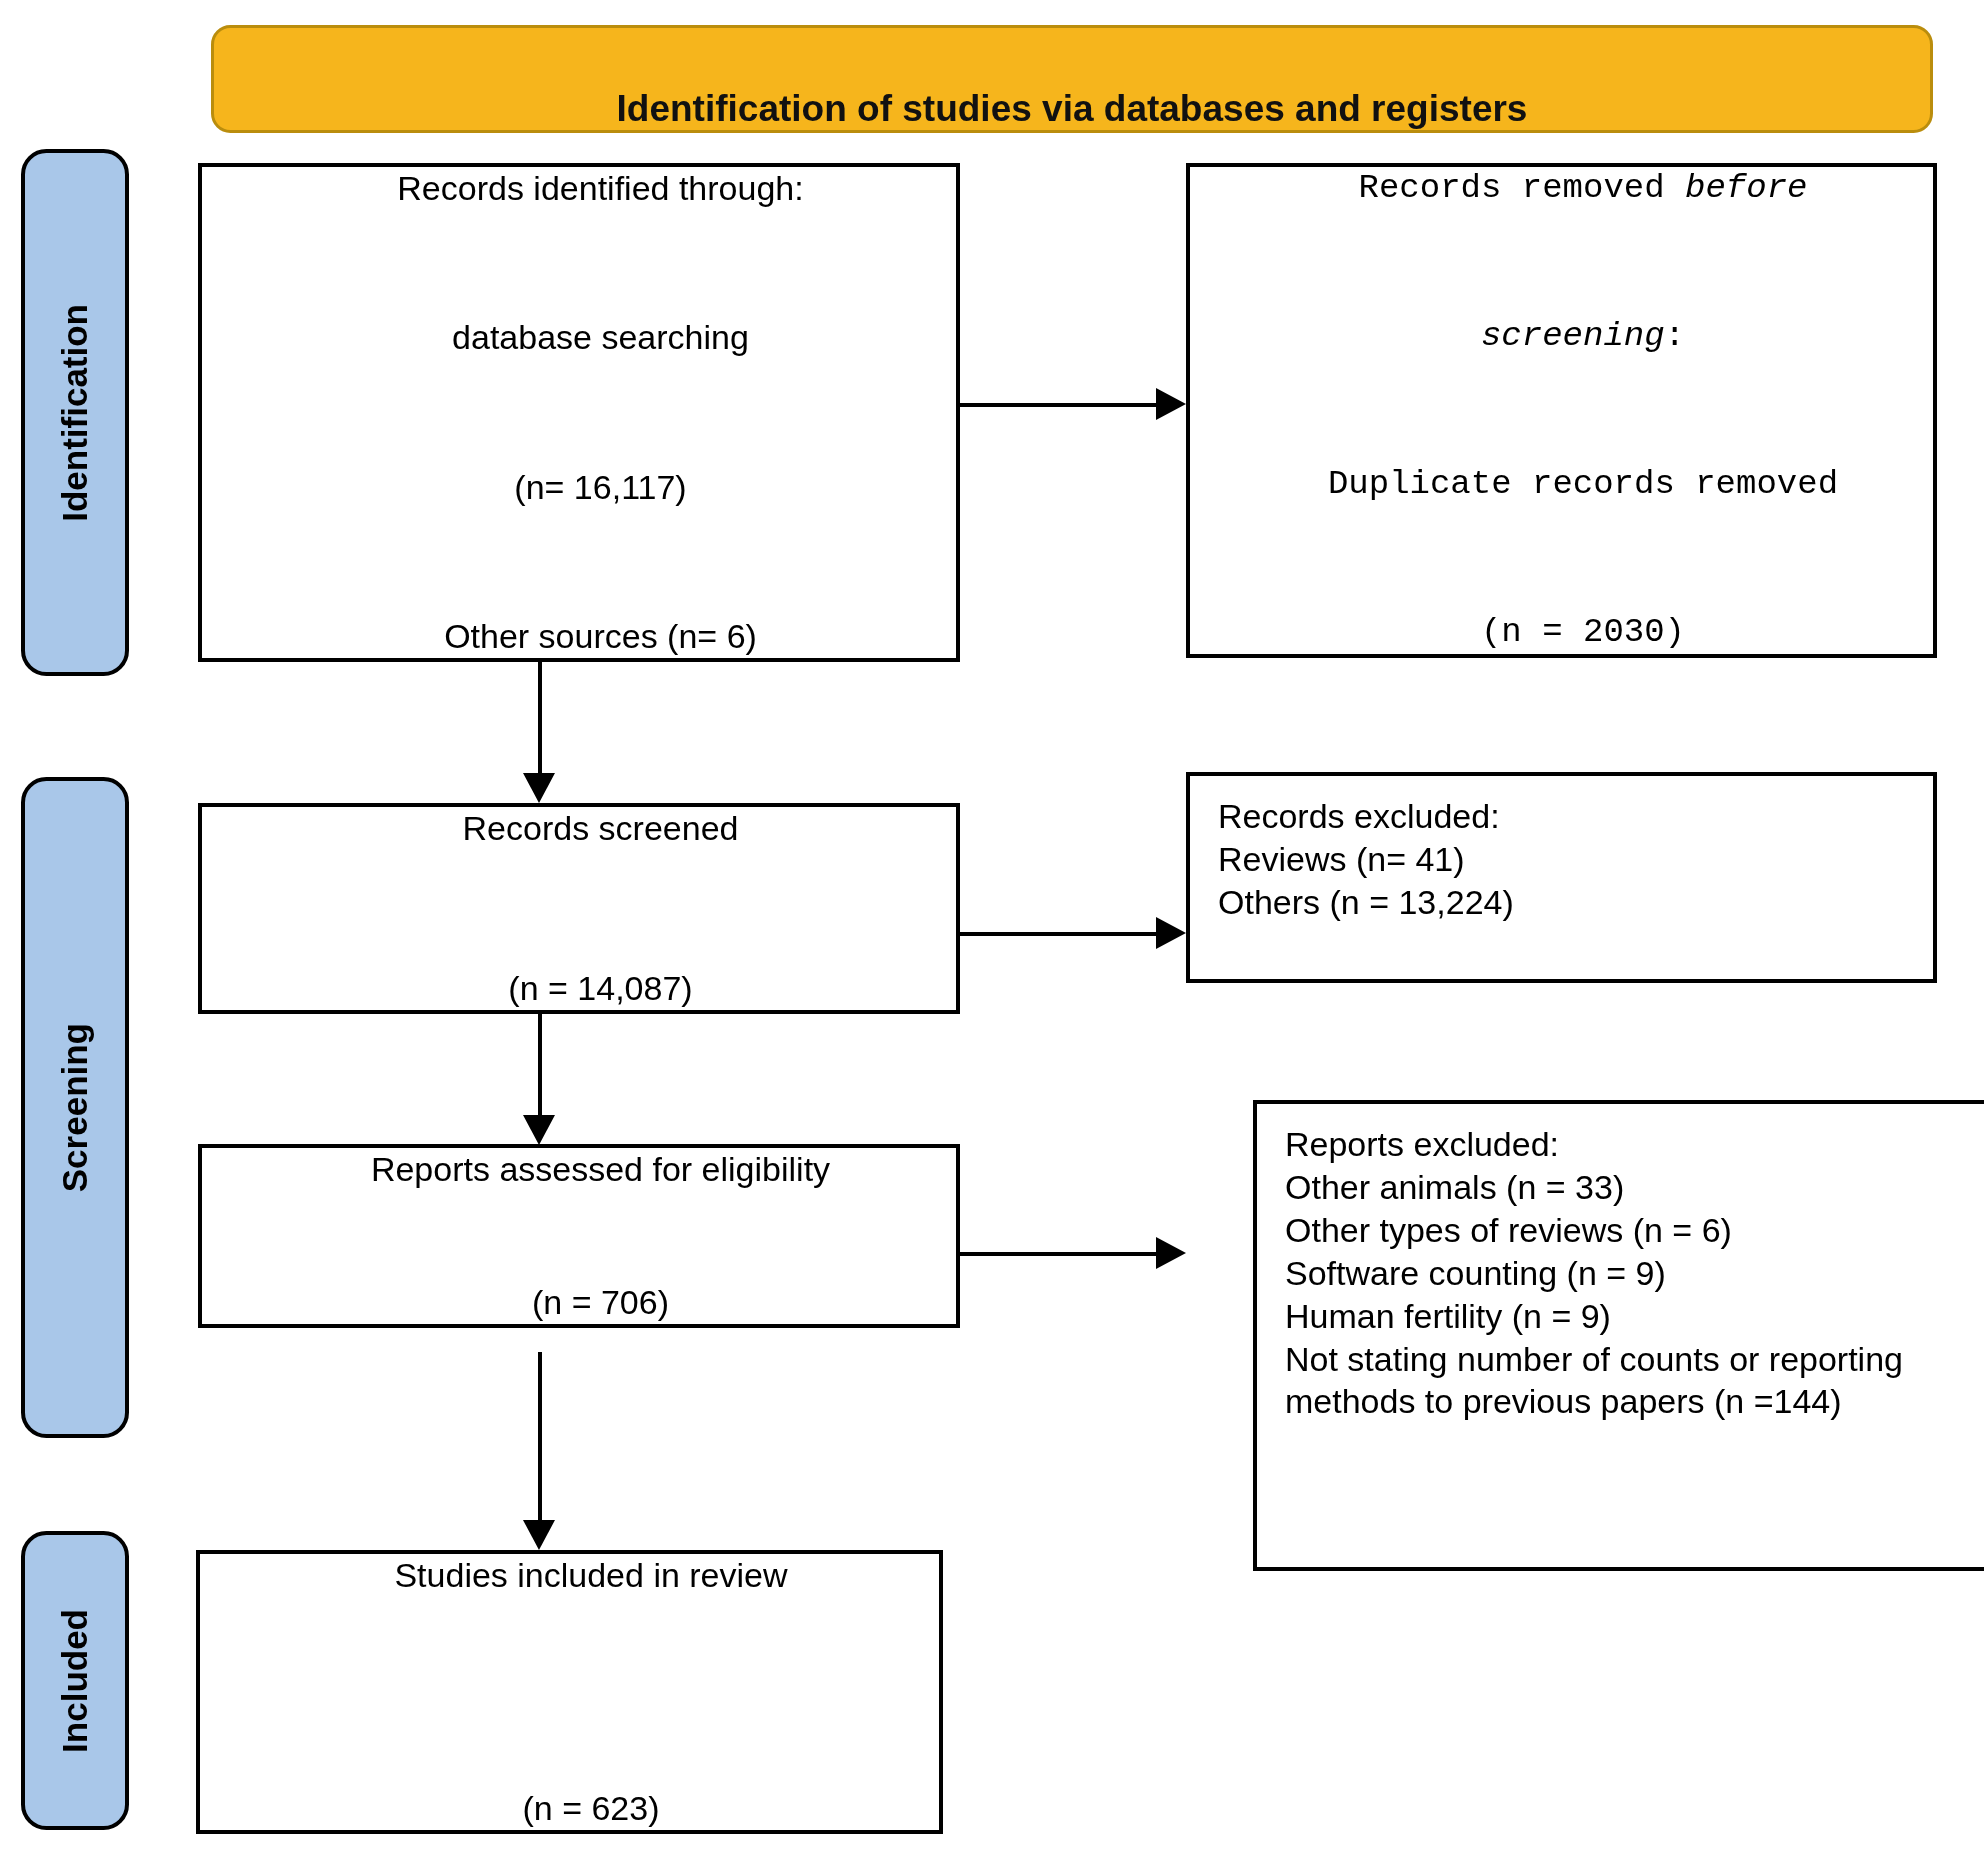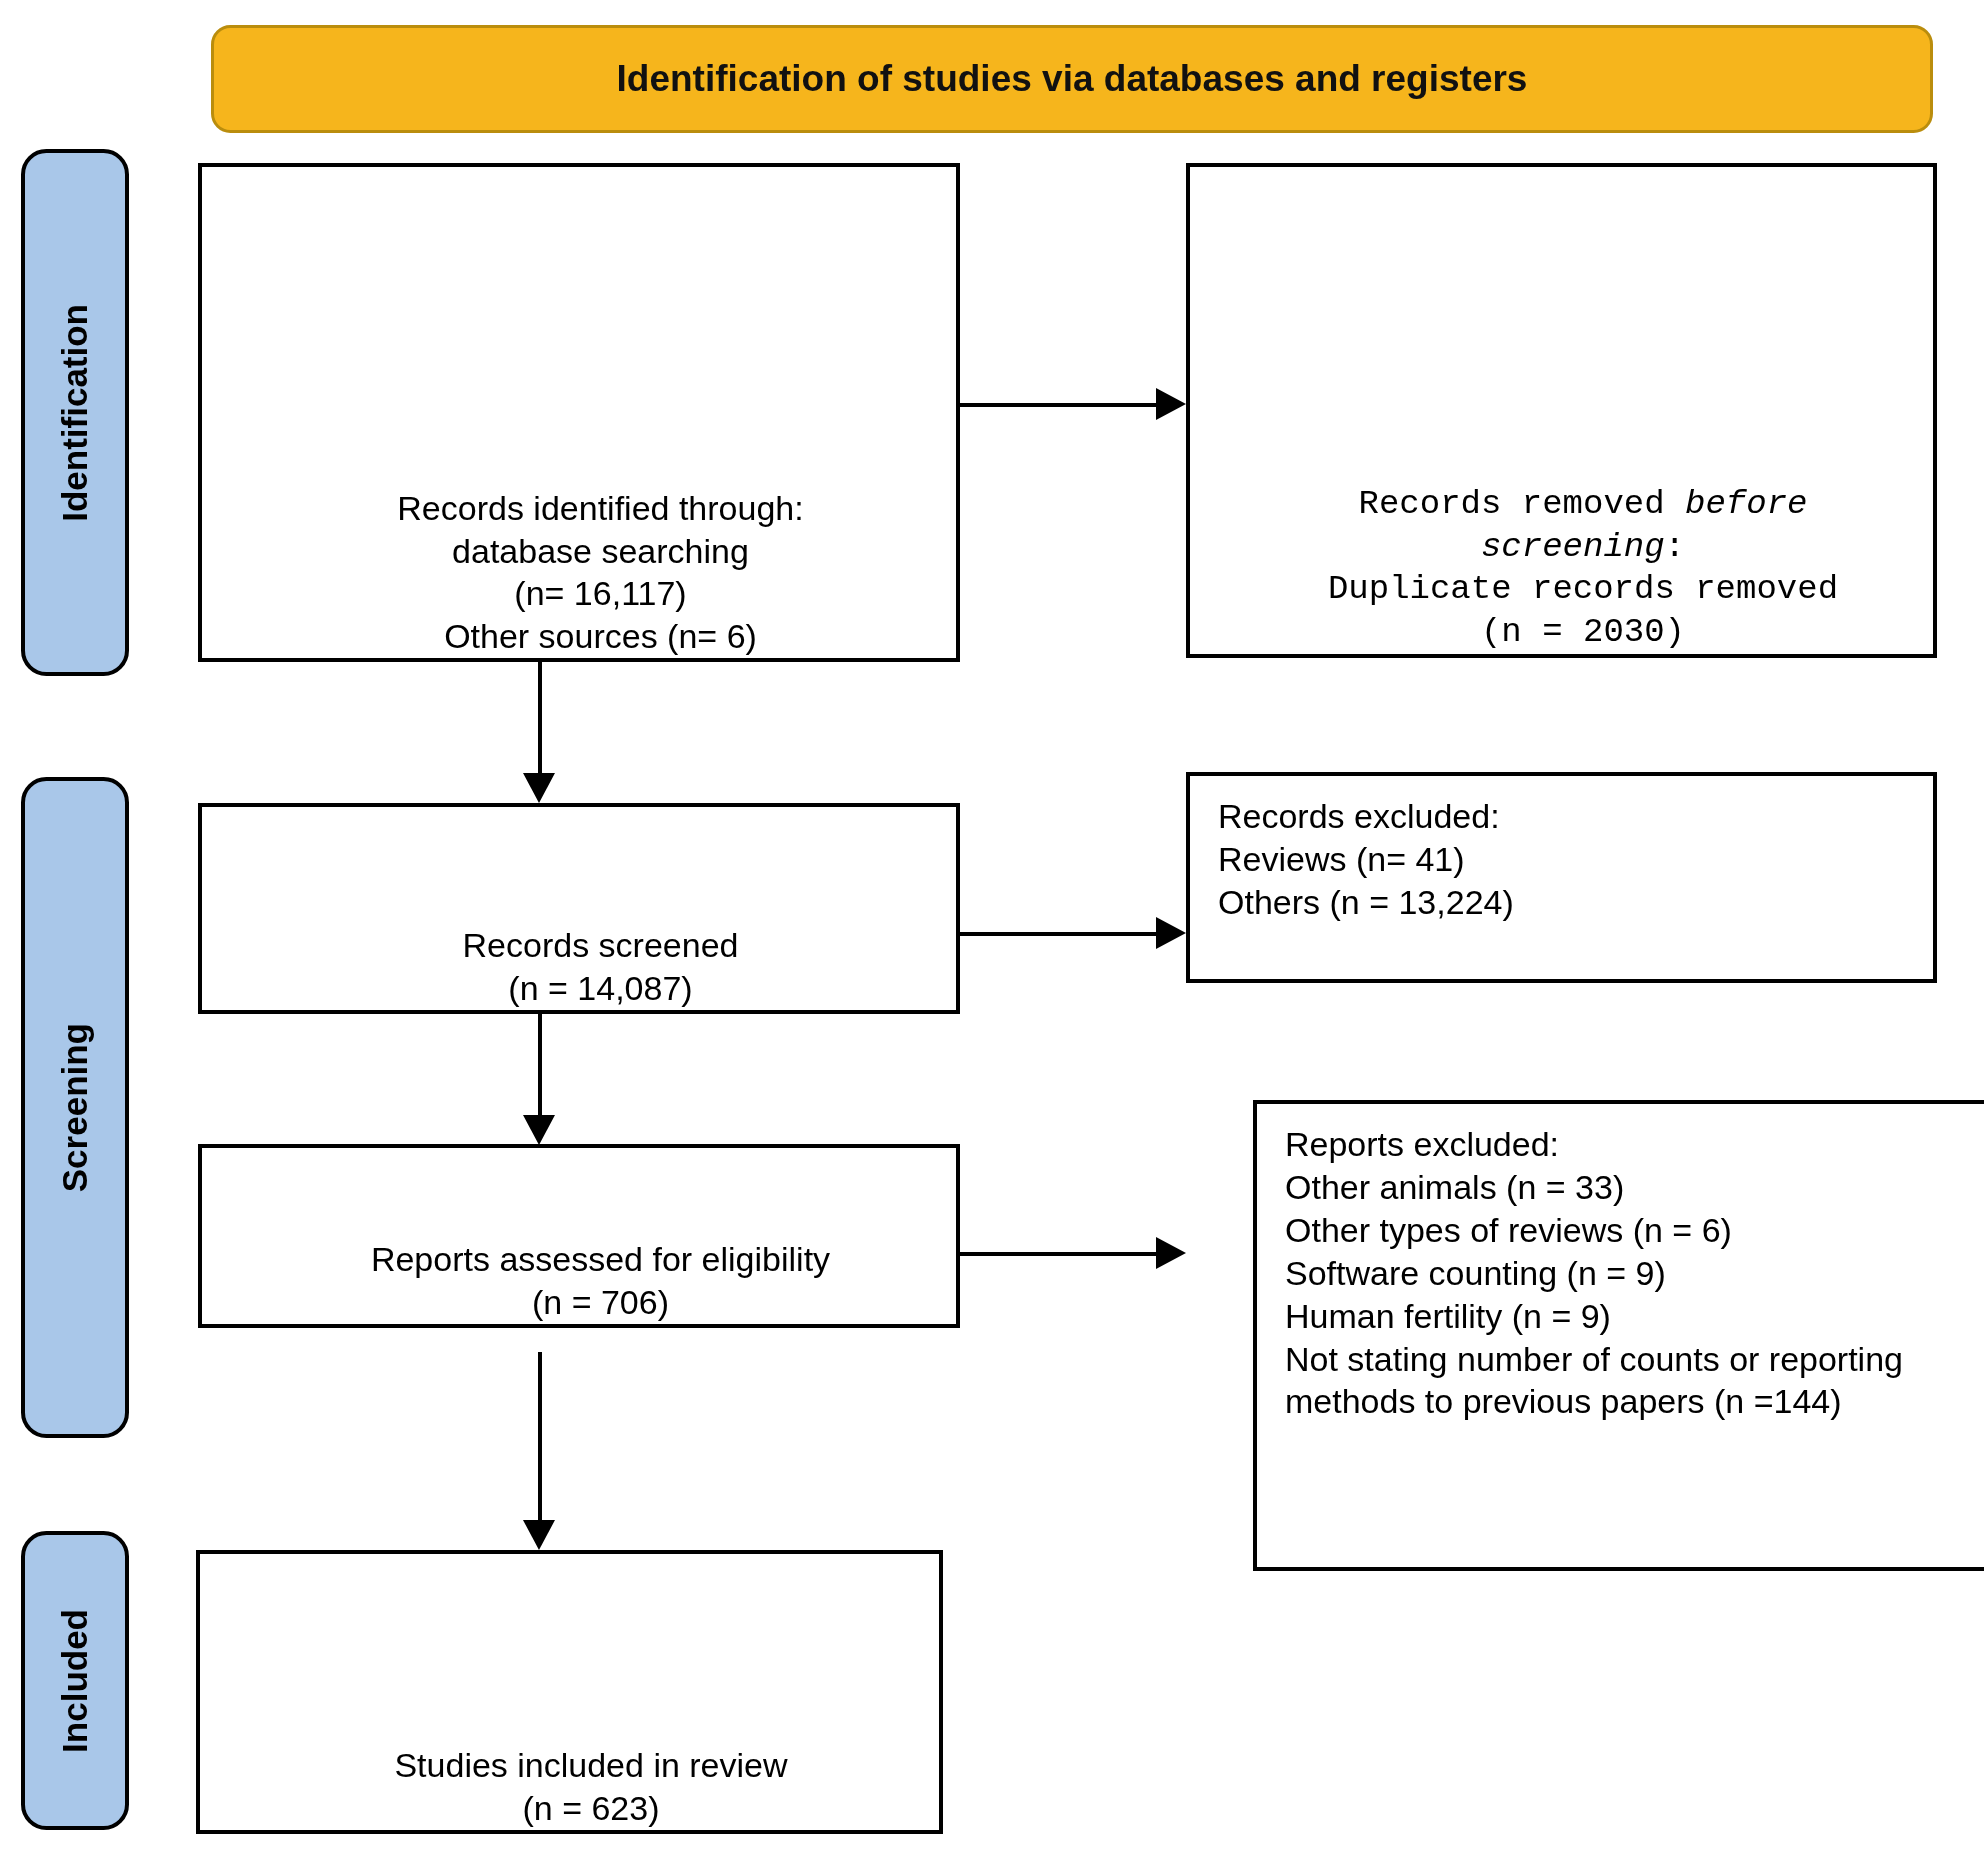--- a/index.html
+++ b/index.html
@@ -18,21 +18,21 @@
   
   .banner {
     position: absolute;
     left: 211px; top: 25px;
     width: 1722px; height: 108px;
     background: #F6B51C;
     border: 3.7px solid #BA8D0D;
     border-radius: 19.4px;
     box-sizing: border-box;
     display: flex;
-    align-items: center;
+    align-items: flex-end;
     justify-content: center;
     font-size: 37px;
     font-weight: 700;
     color: #111111;
   }
   
   .stage {
     position: absolute;
     left: 21px;
     width: 108px;
@@ -62,21 +62,21 @@
     border: 4.5px solid #000000;
     box-sizing: border-box;
     font-size: 34px;
     line-height: 1.26;
     color: #000000;
   }
   .fbox.centered {
     display: flex;
     flex-direction: column;
     align-items: center;
-    justify-content: flex-end;
+    justify-content: space-between;
     text-align: center;
     padding-left: 43px;
   }
   .fbox.lefted {
     padding: 19.4px 22.4px 15px 28px;
     text-align: left;
   }
   .box-records-identified { left: 198px;  top: 163px;  width: 762px; height: 499px; }
   .box-records-removed    { left: 1186px; top: 163px;  width: 751px; height: 495px; font-family: Liberation Mono, monospace; }
   .box-records-screened   { left: 198px;  top: 803px; width: 762px; height: 211px; }

